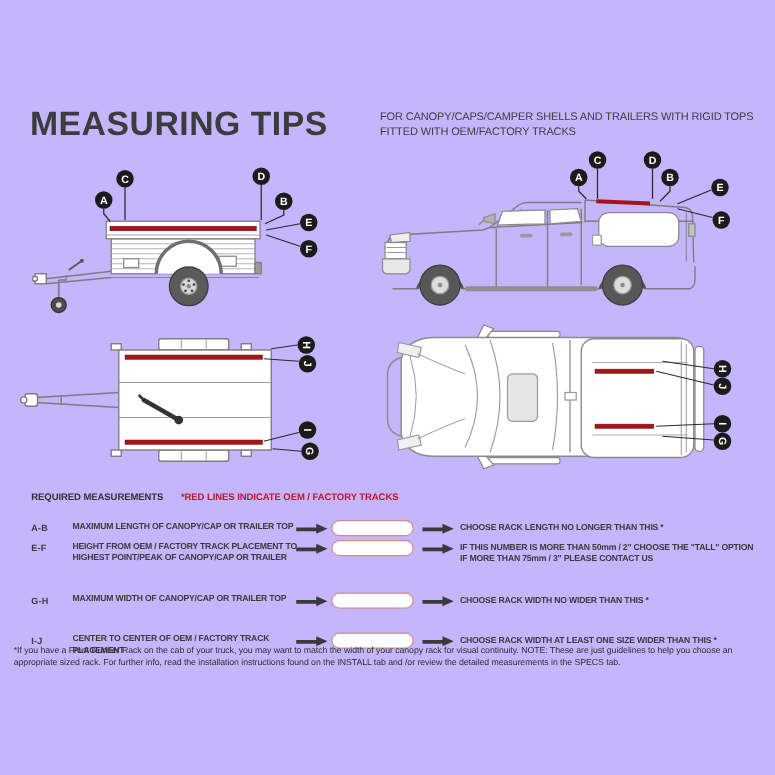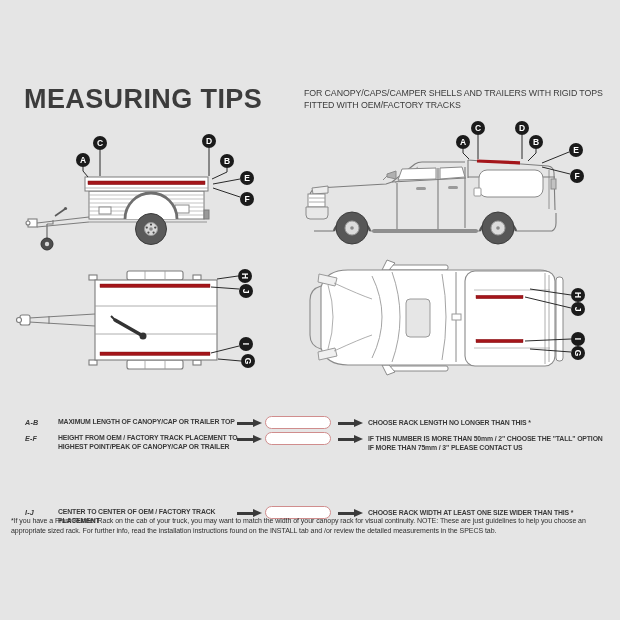--- a/index.html
+++ b/index.html
@@ -1,27 +1,27 @@
 <!DOCTYPE html>
 <html><head>
 <meta charset="utf-8">
 <style>
   html,body { margin:0; padding:0; background:#ffffff; }
-  .page { position:relative; width:620px; height:620px; background:#e5e5e5; overflow:hidden;
+  .page { position:relative; width:620px; height:620px; background:#c4b5fd; overflow:hidden;
           font-family:"Liberation Sans","DejaVu Sans",sans-serif; }
   .title { position:absolute; left:24px; top:84px; font-size:27px; font-weight:bold;
            letter-spacing:0.4px; color:#3c3c3c; white-space:nowrap; }
   .subtitle { position:absolute; left:304px; top:88px; width:326px; font-size:8.8px;
               font-weight:normal; color:#3c3c3c; line-height:1.35; letter-spacing:-0.1px; }
   .diag { position:absolute; }
   .legend { position:absolute; left:25px; top:393px; font-size:7.6px; font-weight:bold;
             color:#2f2f2f; letter-spacing:-0.05px; white-space:nowrap; }
   .legend .note { color:#c01622; margin-left:14px; }
   .m-row { position:absolute; left:25px; width:575px; height:16px; color:#3a3a3a; }
-  .m-key   { position:absolute; left:0; top:0; font-size:7.2px; font-weight:bold; letter-spacing:0.2px;font-style:italic; }
+  .m-key   { position:absolute; left:0; top:0; font-size:7.2px; font-weight:bold; letter-spacing:0.2px; }
   .m-desc  { position:absolute; left:33px; top:0; width:182px; font-size:6.9px; font-weight:bold;
              line-height:1.3; letter-spacing:-0.15px; }
   .m-instr { position:absolute; left:343px; top:0; width:256px; font-size:6.9px; font-weight:bold;
              line-height:1.35; letter-spacing:-0.15px; }
   .m-desc span, .m-instr span { display:block; }
   .arr { position:absolute; top:1px; width:26px; height:9px; }
   .arr.a1 { left:212px; } .arr.a2 { left:313px; }
   .arr::before { content:""; position:absolute; left:0; top:3.2px; width:17px; height:2.6px; background:#3a3a3a; }
   .arr::after  { content:""; position:absolute; left:16px; top:0; width:0; height:0;
                  border-left:9px solid #3a3a3a; border-top:4.5px solid transparent; border-bottom:4.5px solid transparent; }
@@ -275,20 +275,23 @@
           <circle class="badge" cx="276" cy="86" r="7"></circle>
           <text class="lbl" x="276" y="89" text-anchor="middle" transform="rotate(90 276 86)">I</text>
         </g>
       <g>
           <circle class="badge" cx="276" cy="100" r="7"></circle>
           <text class="lbl" x="276" y="103" text-anchor="middle" transform="rotate(90 276 100)">G</text>
         </g>
     </g>
   </svg>
 
+  <div class="legend">
+    <span>REQUIRED MEASUREMENTS</span><span class="note">*RED LINES INDICATE OEM / FACTORY TRACKS</span>
+  </div>
 
   <div class="m-row" style="top:418px">
     <span class="m-key">A-B</span>
     <span class="m-desc">
         <span>MAXIMUM LENGTH OF CANOPY/CAP OR TRAILER TOP</span>
         <span></span>
       </span>
     <span class="arr a1"></span>
     <span class="pill"></span>
     <span class="arr a2"></span>
@@ -304,20 +307,34 @@
         <span>HIGHEST POINT/PEAK OF CANOPY/CAP OR TRAILER</span>
       </span>
     <span class="arr a1"></span>
     <span class="pill"></span>
     <span class="arr a2"></span>
     <span class="m-instr">
         <span>IF THIS NUMBER IS MORE THAN 50mm / 2" CHOOSE THE "TALL" OPTION</span>
         <span>IF MORE THAN 75mm / 3" PLEASE CONTACT US</span>
       </span>
   </div>
+  <div class="m-row" style="top:476px">
+    <span class="m-key">G-H</span>
+    <span class="m-desc">
+        <span>MAXIMUM WIDTH OF CANOPY/CAP OR TRAILER TOP</span>
+        <span></span>
+      </span>
+    <span class="arr a1"></span>
+    <span class="pill"></span>
+    <span class="arr a2"></span>
+    <span class="m-instr">
+        <span>CHOOSE RACK WIDTH NO WIDER THAN THIS *</span>
+        <span></span>
+      </span>
+  </div>
   <div class="m-row" style="top:508px">
     <span class="m-key">I-J</span>
     <span class="m-desc">
         <span>CENTER TO CENTER OF OEM / FACTORY TRACK PLACEMENT</span>
         <span></span>
       </span>
     <span class="arr a1"></span>
     <span class="pill"></span>
     <span class="arr a2"></span>
     <span class="m-instr">

